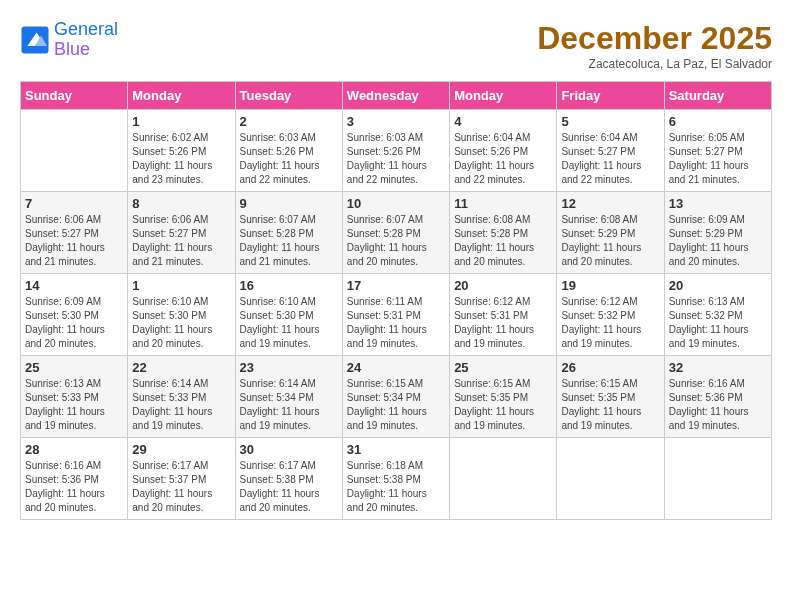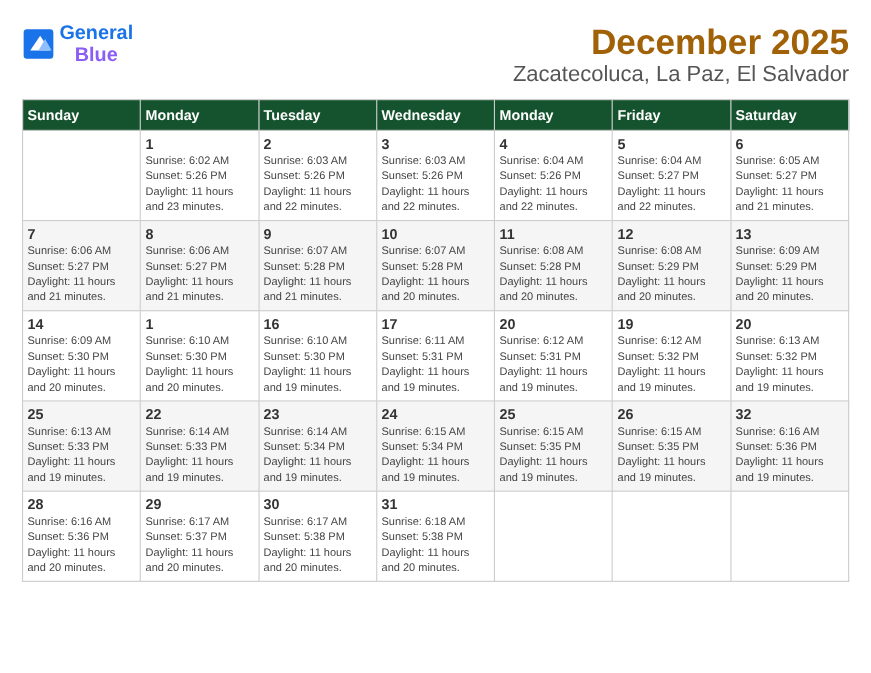--- a/index.html
+++ b/index.html
@@ -15,52 +15,51 @@
       justify-content: space-between;
       align-items: flex-start;
       margin-bottom: 10px;
     }
     .logo {
       display: flex;
       align-items: center;
     }
     .logo-text {
       font-size: 18px;
-      font-weight: bold;
+      font-weight: normal;
       color: #333;
       line-height: 1.1;
-      text-align: center;
     }
     .logo-text span {
       color: #1a73e8;
     }
     .logo-icon {
       width: 30px;
       height: 30px;
       margin-right: 4px;
     }
     .title-area {
       text-align: right;
     }
     .month-year {
       font-size: 32px;
       font-weight: bold;
       color: #a16207;
     }
     .location {
-      font-size: 20px;
+      font-size: 12px;
       color: #555;
     }
     .calendar {
       width: 100%;
       border-collapse: collapse;
       font-size: 11px;
     }
     .calendar th {
-      background-color: #14532d;
+      background-color: #ec4899;
       color: #fff;
       padding: 6px 4px;
       text-align: left;
       font-size: 13px;
       font-weight: bold;
       border: 1px solid #ccc;
     }
     .calendar td {
       border: 1px solid #ccc;
       vertical-align: top;

